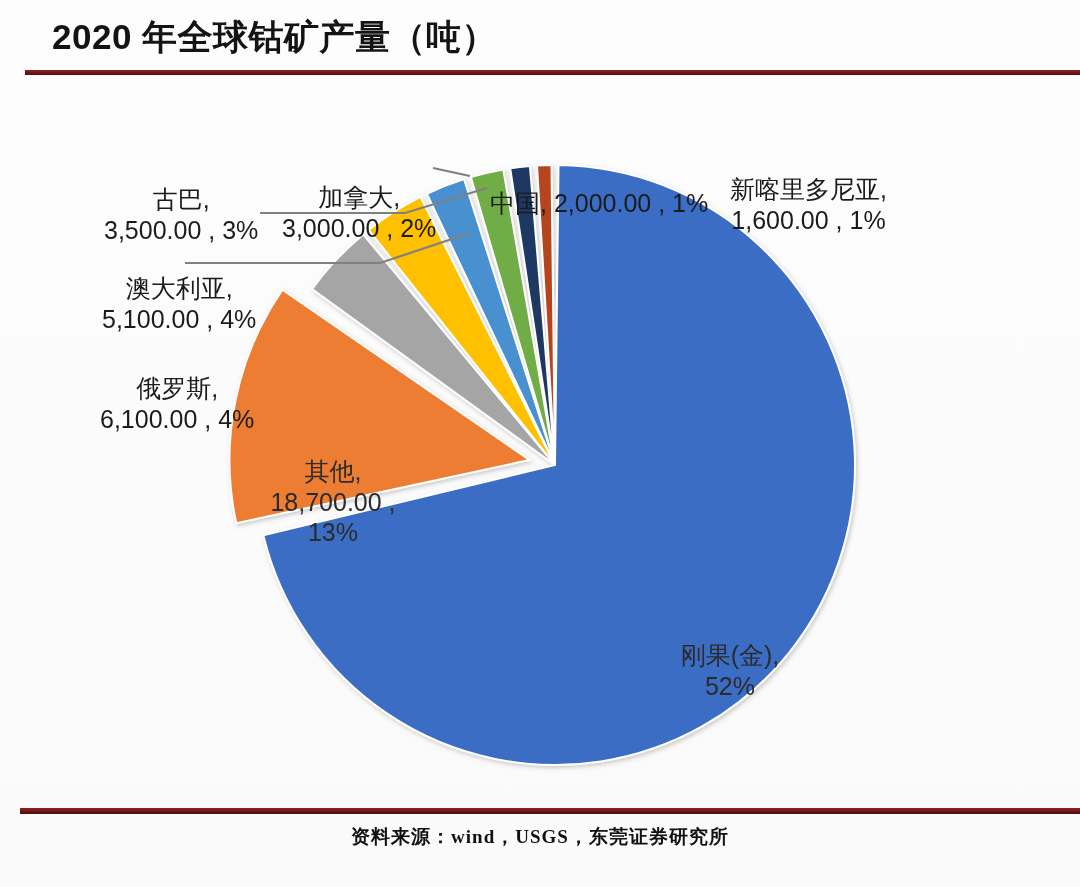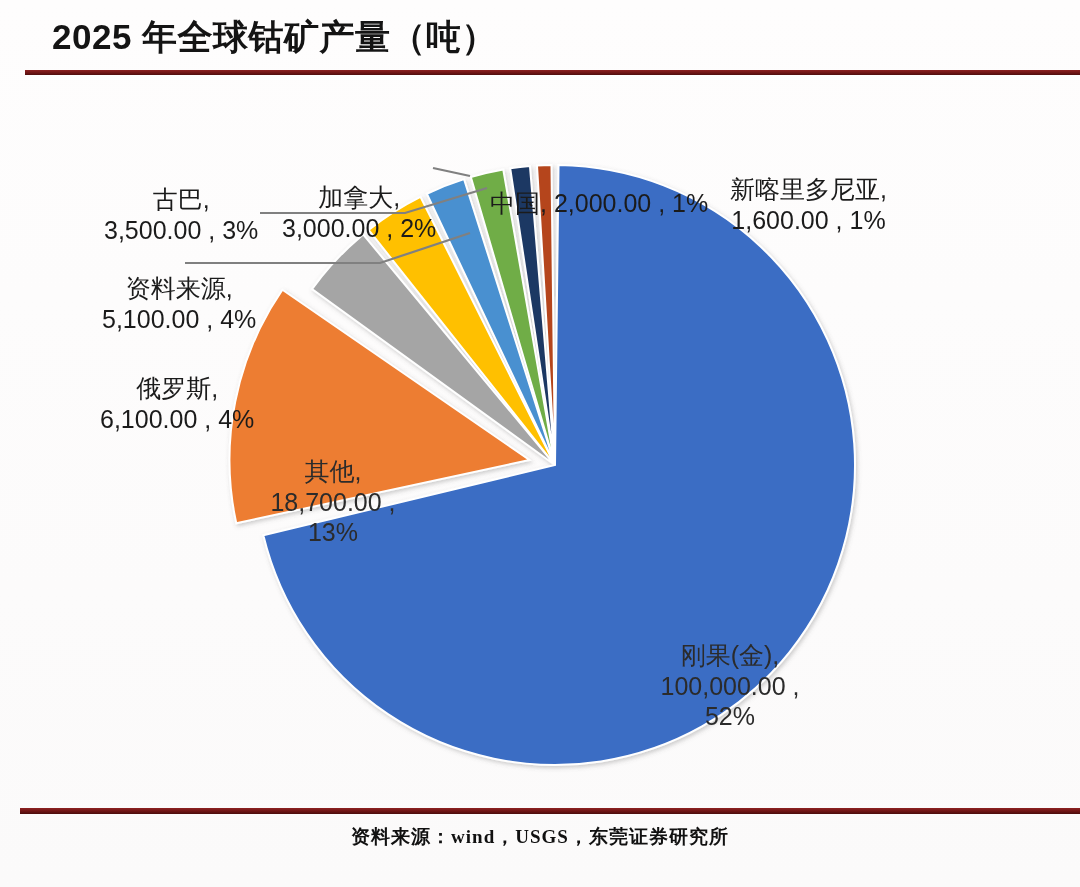--- a/index.html
+++ b/index.html
@@ -99,21 +99,21 @@
   .lbl-australia { left: 102px; top: 195px; text-align: center; }
   .lbl-russia    { left: 100px; top: 295px; text-align: center; }
   .lbl-other     { left: 248px; top: 378px; width: 170px; text-align: center; }
   .lbl-congo     { left: 650px; top: 562px; width: 160px; text-align: center; }
 </style>
 </head>
 <body>
 
 <div id="page">
 
-  <div class="title">2025 年全球钴矿产量（吨）</div>
+  <div class="title">2020 年全球钴矿产量（吨）</div>
   <div class="rule-top"></div>
 
   <div id="chart-area">
     <svg class="pie" viewBox="0 0 1080 725">
       <defs>
         <filter id="sh" x="-25%" y="-25%" width="150%" height="150%">
           <feDropShadow dx="1.5" dy="2" stdDeviation="2.2" flood-color="#5a5a5a" flood-opacity="0.30"></feDropShadow>
         </filter>
       </defs>
       <g id="slices" filter="url(#sh)">
@@ -146,38 +146,37 @@
     <div class="lbl lbl-china">
       <div>中国, 2,000.00 , 1%</div>
     </div>
 
     <div class="lbl lbl-ncal">
       <div>新喀里多尼亚,</div>
       <div>1,600.00 , 1%</div>
     </div>
 
     <div class="lbl lbl-australia">
-      <div>资料来源,</div>
+      <div>澳大利亚,</div>
       <div>5,100.00 , 4%</div>
     </div>
 
     <div class="lbl lbl-russia">
       <div>俄罗斯,</div>
       <div>6,100.00 , 4%</div>
     </div>
 
     <div class="lbl inpie lbl-other">
       <div>其他,</div>
       <div>18,700.00 ,</div>
       <div>13%</div>
     </div>
 
     <div class="lbl inpie lbl-congo">
       <div>刚果(金),</div>
-      <div>100,000.00 ,</div>
       <div>52%</div>
     </div>
   </div>
 
   <div class="rule-bottom"></div>
   <div class="source">资料来源：wind，USGS，东莞证券研究所</div>
 
 </div>
 
 </body></html>

